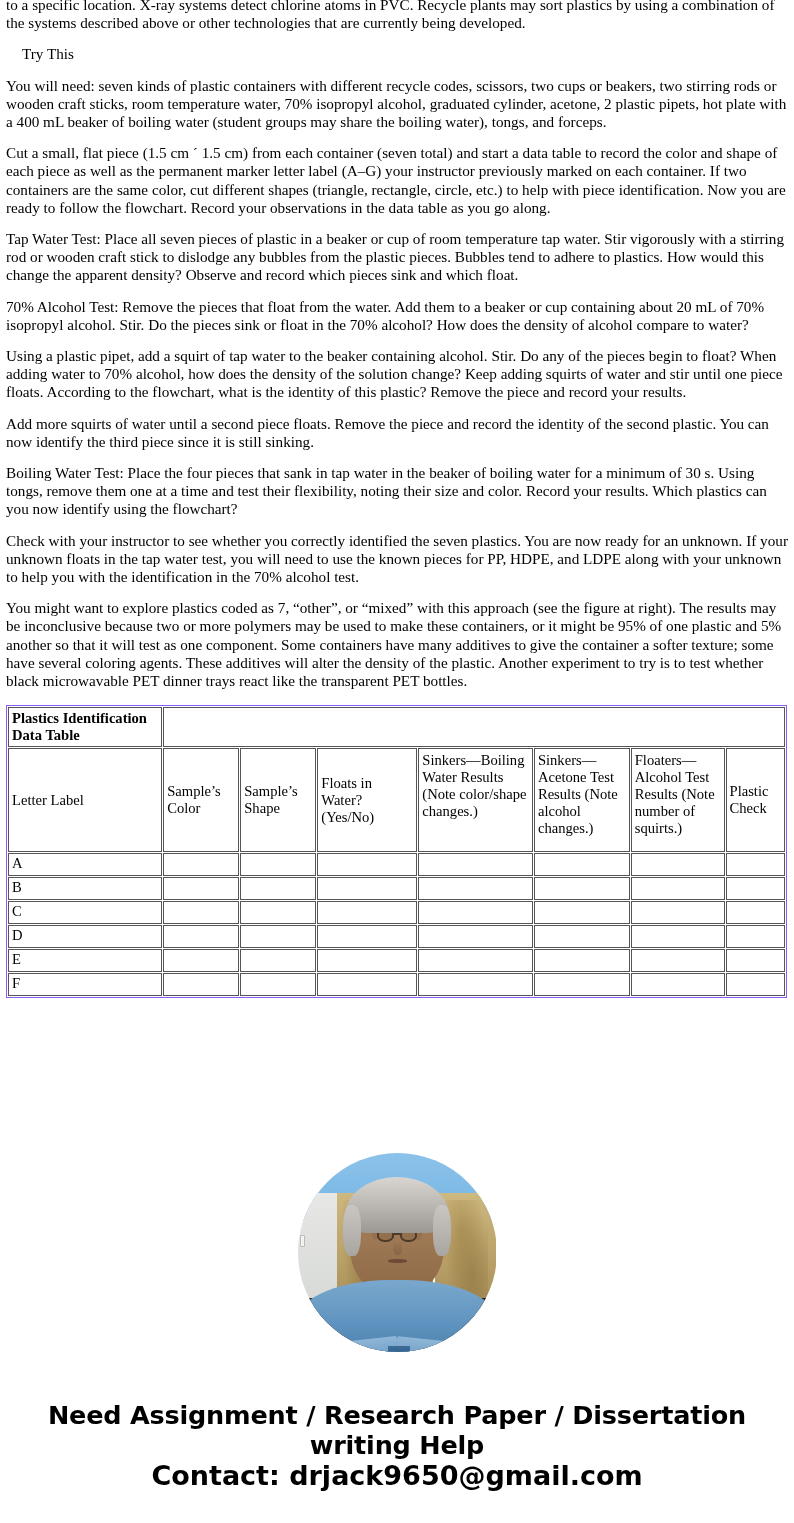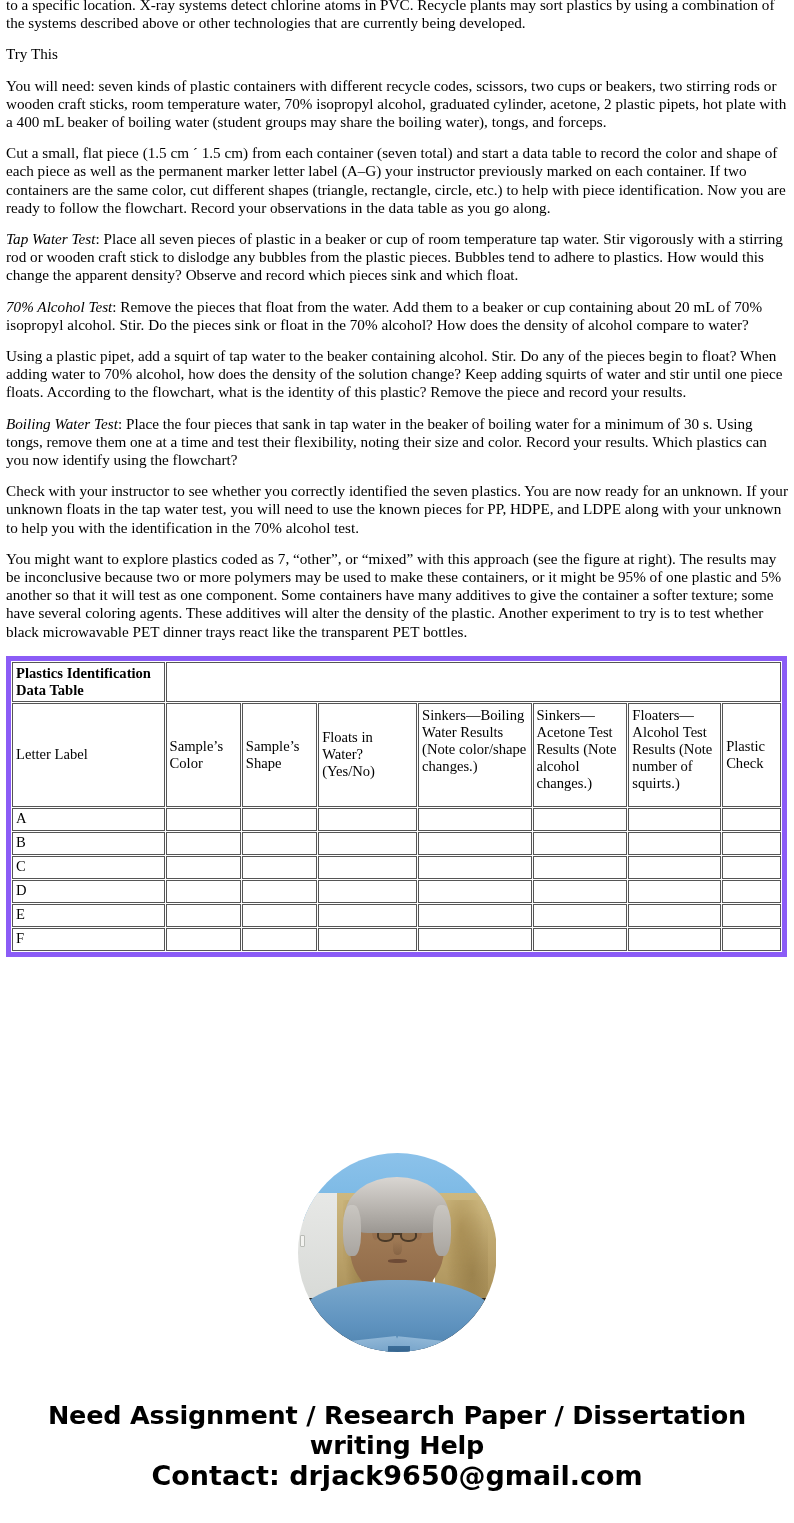--- a/index.html
+++ b/index.html
@@ -26,38 +26,37 @@
   .para {
     font-size: 15.2px;
     line-height: 18.2px;
     margin: 0 0 13px 0;
     text-align: left;
   }
   .para-first {
     margin-top: -4px;
   }
   .lead {
-    font-style: italic;
   }
   .heading {
     font-size: 15.2px;
     line-height: 18.2px;
-    margin: 0 0 13px 0;
+    margin: 0 0 13px 16px;
   }
 
   
   .table-wrap {
     padding: 0 6px;
     margin-top: 15px;
   }
   table.data-table {
     border-collapse: separate;
     border-spacing: 1px;
     width: 781px;
-    border: 5px solid #8b5cf6;
+    border: 1px solid #8b5cf6;
     background: #ffffff;
     table-layout: fixed;
   }
   table.data-table td {
     border: 1px solid #555;
     padding: 2px 3px;
     font-size: 14.6px;
     line-height: 17px;
     vertical-align: middle;
     background: #ffffff;
@@ -291,20 +290,21 @@
   <p class="para">You will need: seven kinds of plastic containers with different recycle codes, scissors, two cups or beakers, two stirring rods or wooden craft sticks, room temperature water, 70% isopropyl alcohol, graduated cylinder, acetone, 2 plastic pipets, hot plate with a 400 mL beaker of boiling water (student groups may share the boiling water), tongs, and forceps.</p>
 
   <p class="para">Cut a small, flat piece (1.5 cm ´ 1.5 cm) from each container (seven total) and start a data table to record the color and shape of each piece as well as the permanent marker letter label (A–G) your instructor previously marked on each container. If two containers are the same color, cut different shapes (triangle, rectangle, circle, etc.) to help with piece identification. Now you are ready to follow the flowchart. Record your observations in the data table as you go along.</p>
 
   <p class="para"><span class="lead">Tap Water Test</span><span>: Place all seven pieces of plastic in a beaker or cup of room temperature tap water. Stir vigorously with a stirring rod or wooden craft stick to dislodge any bubbles from the plastic pieces. Bubbles tend to adhere to plastics. How would this change the apparent density? Observe and record which pieces sink and which float.</span></p>
 
   <p class="para"><span class="lead">70% Alcohol Test</span><span>: Remove the pieces that float from the water. Add them to a beaker or cup containing about 20 mL of 70% isopropyl alcohol. Stir. Do the pieces sink or float in the 70% alcohol? How does the density of alcohol compare to water?</span></p>
 
   <p class="para">Using a plastic pipet, add a squirt of tap water to the beaker containing alcohol. Stir. Do any of the pieces begin to float? When adding water to 70% alcohol, how does the density of the solution change? Keep adding squirts of water and stir until one piece floats. According to the flowchart, what is the identity of this plastic? Remove the piece and record your results.</p>
 
+  <p class="para">Add more squirts of water until a second piece floats. Remove the piece and record the identity of the second plastic. You can now identify the third piece since it is still sinking.</p>
 
   <p class="para"><span class="lead">Boiling Water Test</span><span>: Place the four pieces that sank in tap water in the beaker of boiling water for a minimum of 30 s. Using tongs, remove them one at a time and test their flexibility, noting their size and color. Record your results. Which plastics can you now identify using the flowchart?</span></p>
 
 
   <p class="para">Check with your instructor to see whether you correctly identified the seven plastics. You are now ready for an unknown. If your unknown floats in the tap water test, you will need to use the known pieces for PP, HDPE, and LDPE along with your unknown to help you with the identification in the 70% alcohol test.</p>
 
 
   <p class="para">You might want to explore plastics coded as 7, “other”, or “mixed” with this approach (see the figure at right). The results may be inconclusive because two or more polymers may be used to make these containers, or it might be 95% of one plastic and 5% another so that it will test as one component. Some containers have many additives to give the container a softer texture; some have several coloring agents. These additives will alter the density of the plastic. Another experiment to try is to test whether black microwavable PET dinner trays react like the transparent PET bottles.</p>
 
 </div>

